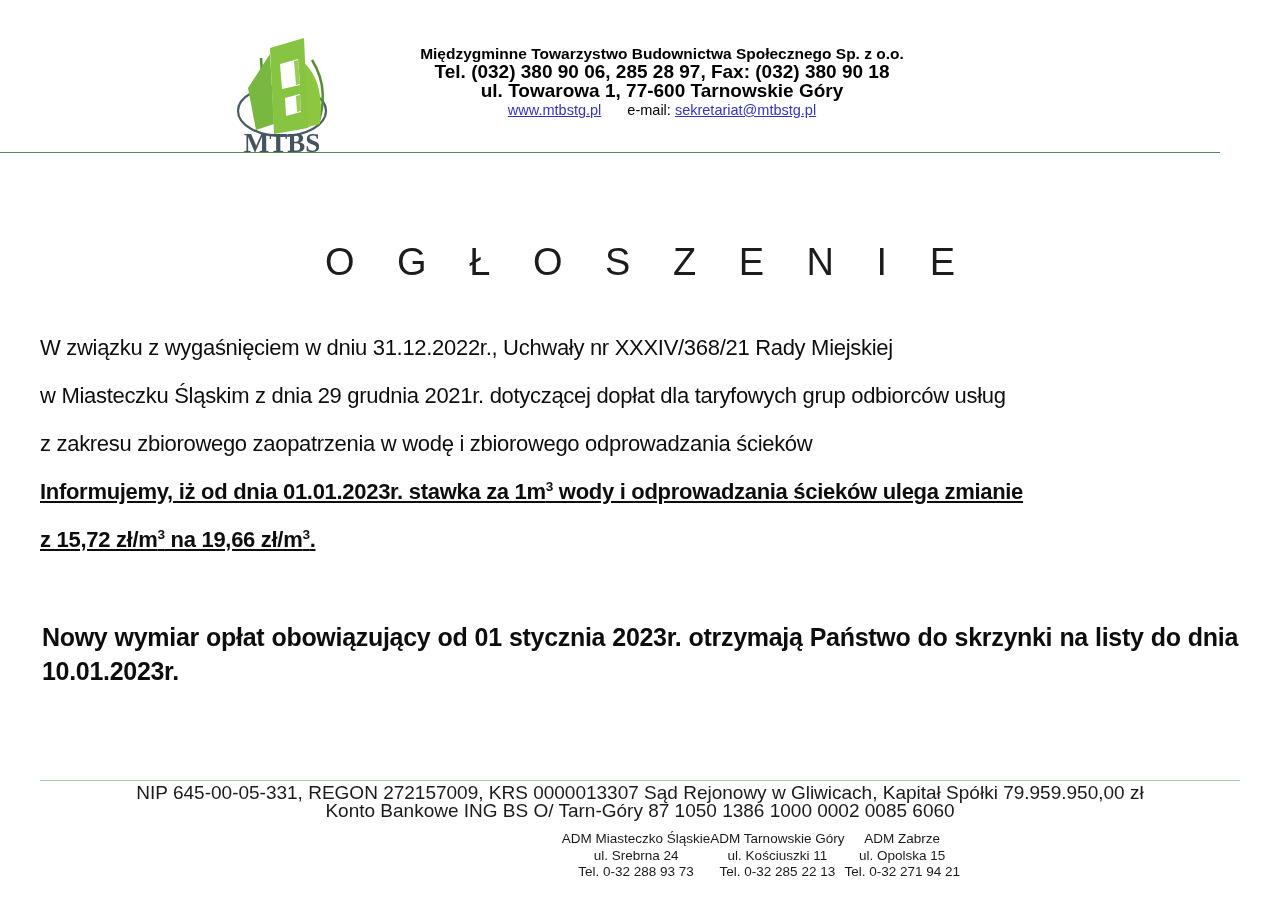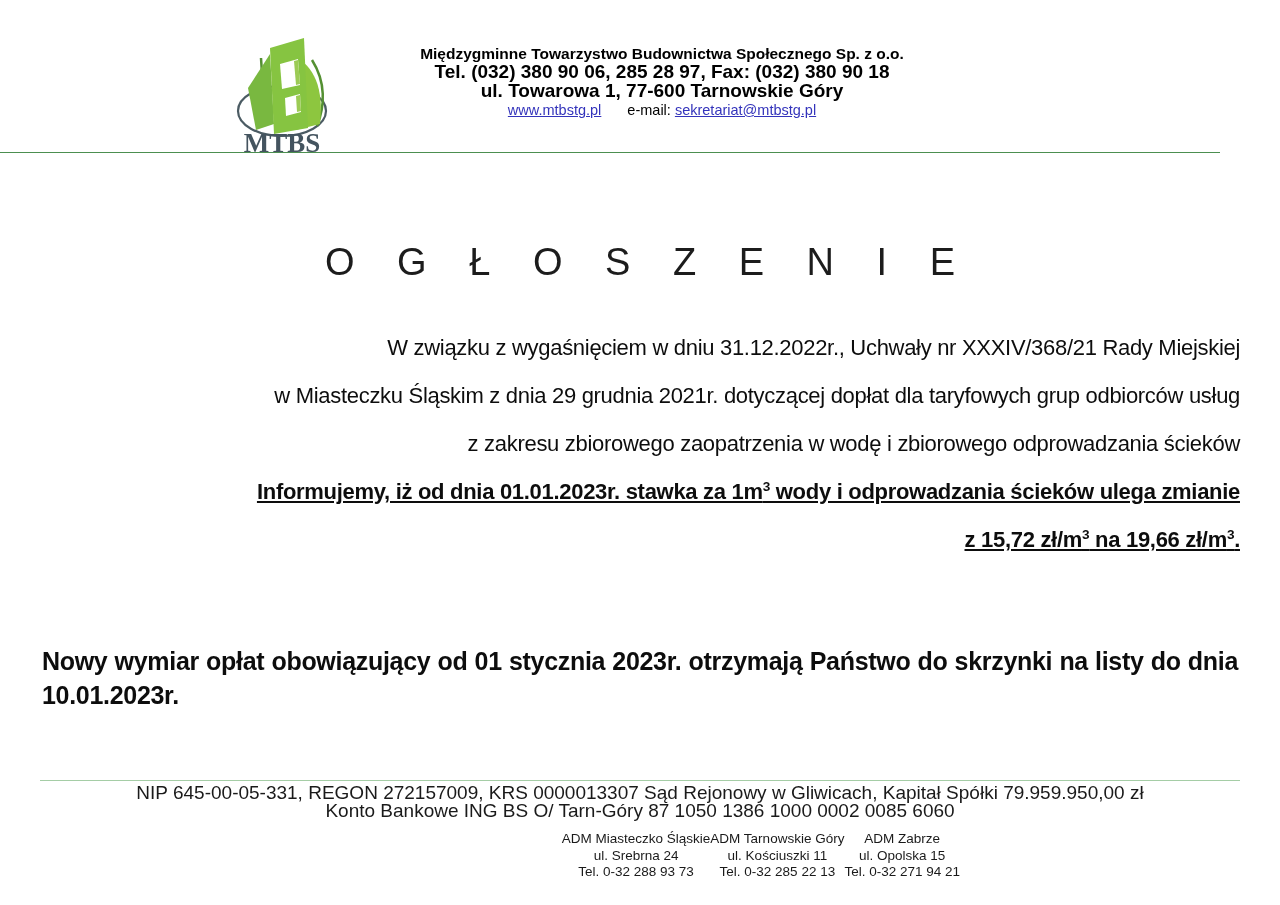--- a/index.html
+++ b/index.html
@@ -37,28 +37,28 @@
     position:absolute; top:190px; right:55px;
     font-size:16px; font-weight:bold; color:#000;
   }
   .doc-title {
     position:absolute; top:241px; left:0; width:1280px;
     text-align:center; font-size:38px; font-weight:400;
     letter-spacing:16px; color:#1c1c1c; padding-left:16px;
   }
   .body-block {
     position:absolute; top:334px; left:40px; width:1200px;
-    text-align:right; font-size:22px; letter-spacing:-0.3px; color:#0d0d0d;
+    text-align:left; font-size:22px; letter-spacing:-0.3px; color:#0d0d0d;
   }
   .body-line { line-height:27px; margin-bottom:21px; }
   .hl-line { font-weight:bold; text-decoration:underline; }
   sup { font-size:0.62em; vertical-align:super; line-height:0; }
 
   .notice {
-    position:absolute; top:644px; left:42px; width:1196px;
+    position:absolute; top:620px; left:42px; width:1196px;
     font-size:25px; font-weight:bold; line-height:34px;
     text-align:justify; letter-spacing:-0.3px; color:#0d0d0d;
   }
   .notice::after { content:""; display:inline-block; width:100%; }
 
   
   .footer-rule {
     position:absolute; left:40px; top:780px; width:1200px; height:0;
     border-top:1.4px solid #a5cda6;
   }

